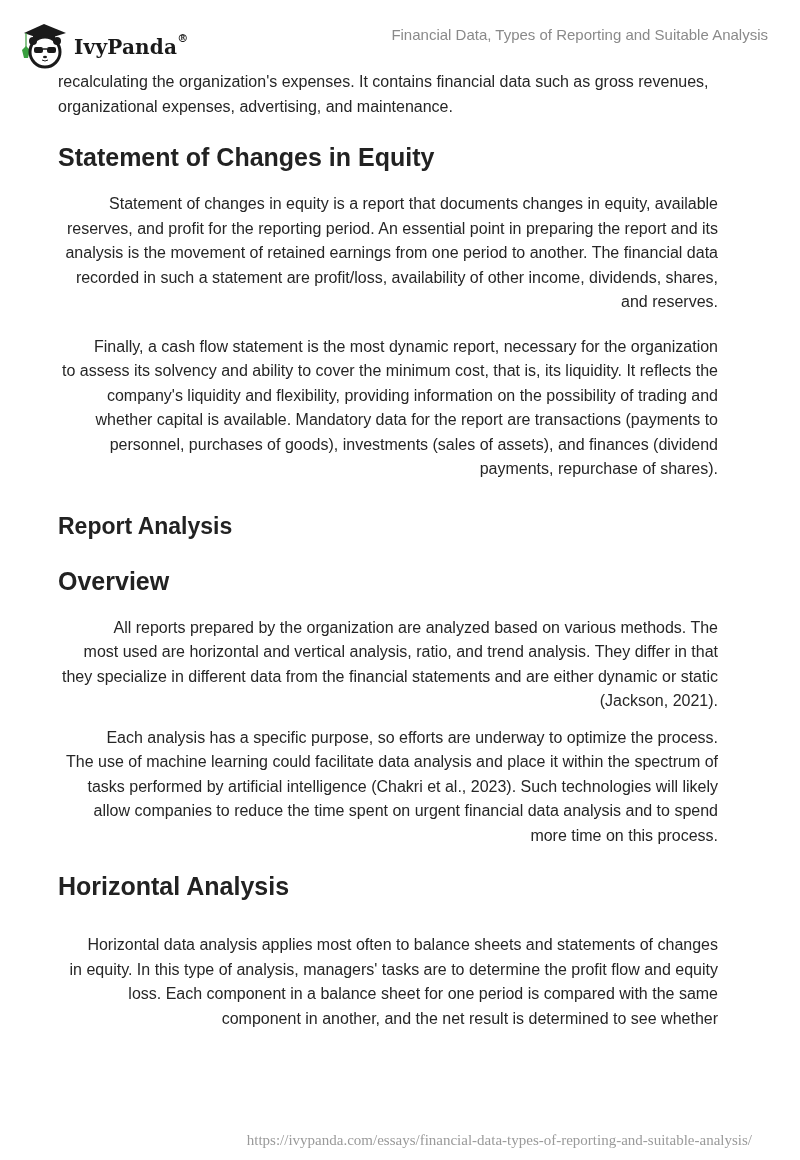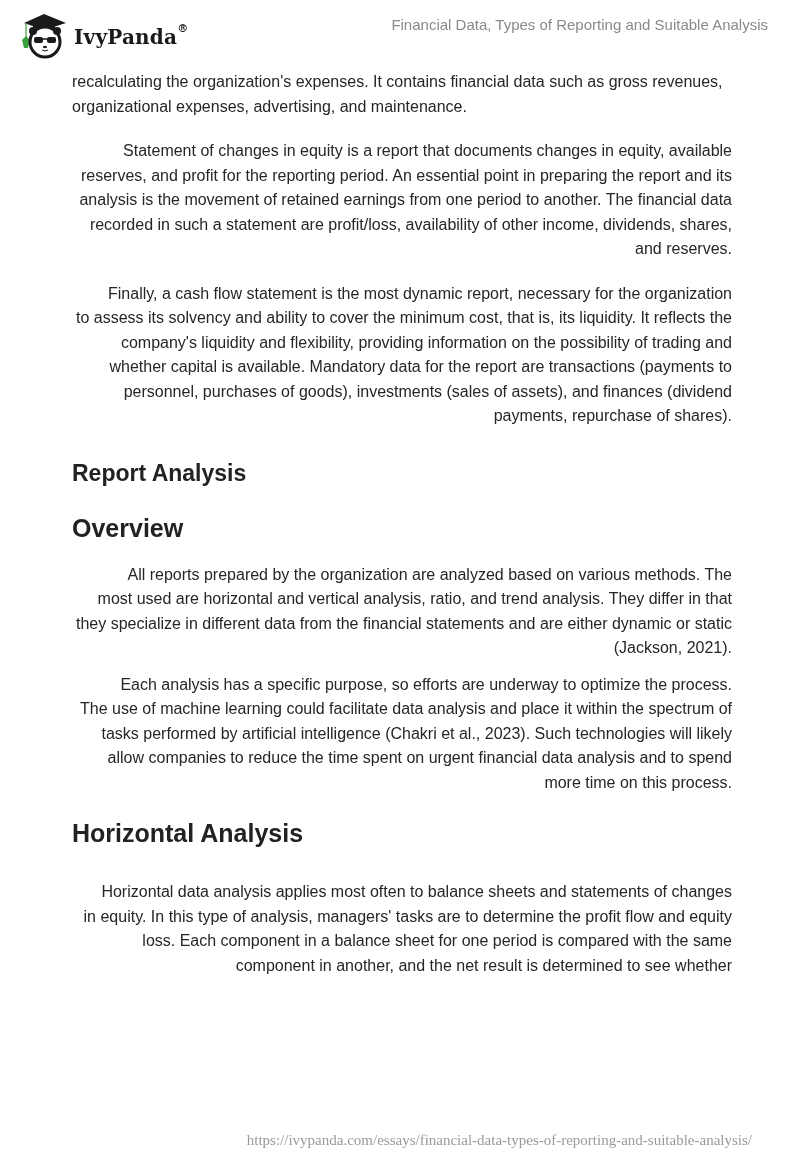--- a/index.html
+++ b/index.html
@@ -10,21 +10,21 @@
     body {
       width: 800px;
       height: 1160px;
       position: relative;
       overflow: hidden;
       font-family: "Liberation Sans", sans-serif;
       color: #222222;
     }
     .header {
       position: absolute;
-      top: 2px; left: 0;
+      top: 12px; left: 0;
       width: 800px;
       height: 60px;
     }
     .logo {
       position: absolute;
       left: 16px;
       top: 8px;
       display: flex;
       align-items: center;
     }
@@ -50,21 +50,21 @@
     }
     .doc-title {
       position: absolute;
       right: 32px;
       top: 14px;
       font-size: 15px;
       color: #8a8a8a;
     }
     .content {
       position: absolute;
-      left: 72px;
+      left: 58px;
       top: 70px;
       width: 660px;
     }
     p {
       margin: 0;
       font-size: 16px;
       line-height: 24.5px;
       color: #262626;
     }
     p.indent {
@@ -120,20 +120,21 @@
       <path d="M26,40 Q29,42 32,40" stroke="#1a1a1a" stroke-width="1" fill="none"></path>
     </svg>
     <span class="logo-text"><span>IvyPanda</span><sup>®</sup></span>
   </div>
   <div class="doc-title">Financial Data, Types of Reporting and Suitable Analysis</div>
 </div>
 
 <div class="content">
   <p>recalculating the organization's expenses. It contains financial data such as gross revenues, organizational expenses, advertising, and maintenance.</p>
 
+  <h3 style="margin-top:23px;">Statement of Changes in Equity</h3>
   <p class="indent" style="margin-top:20px;">Statement of changes in equity is a report that documents changes in equity, available reserves, and profit for the reporting period. An essential point in preparing the report and its analysis is the movement of retained earnings from one period to another. The financial data recorded in such a statement are profit/loss, availability of other income, dividends, shares, and reserves.</p>
 
   <p class="indent" style="margin-top:20px;">Finally, a cash flow statement is the most dynamic report, necessary for the organization to assess its solvency and ability to cover the minimum cost, that is, its liquidity. It reflects the company's liquidity and flexibility, providing information on the possibility of trading and whether capital is available. Mandatory data for the report are transactions (payments to personnel, purchases of goods), investments (sales of assets), and finances (dividend payments, repurchase of shares).</p>
 
   <h2 style="margin-top:26px;">Report Analysis</h2>
 
   <h3 style="margin-top:22px;">Overview</h3>
   <p class="indent" style="margin-top:20px;">All reports prepared by the organization are analyzed based on various methods. The most used are horizontal and vertical analysis, ratio, and trend analysis. They differ in that they specialize in different data from the financial statements and are either dynamic or static (Jackson, 2021).</p>
   <p class="indent" style="margin-top:12px;">Each analysis has a specific purpose, so efforts are underway to optimize the process. The use of machine learning could facilitate data analysis and place it within the spectrum of tasks performed by artificial intelligence (Chakri et al., 2023). Such technologies will likely allow companies to reduce the time spent on urgent financial data analysis and to spend more time on this process.</p>
 

